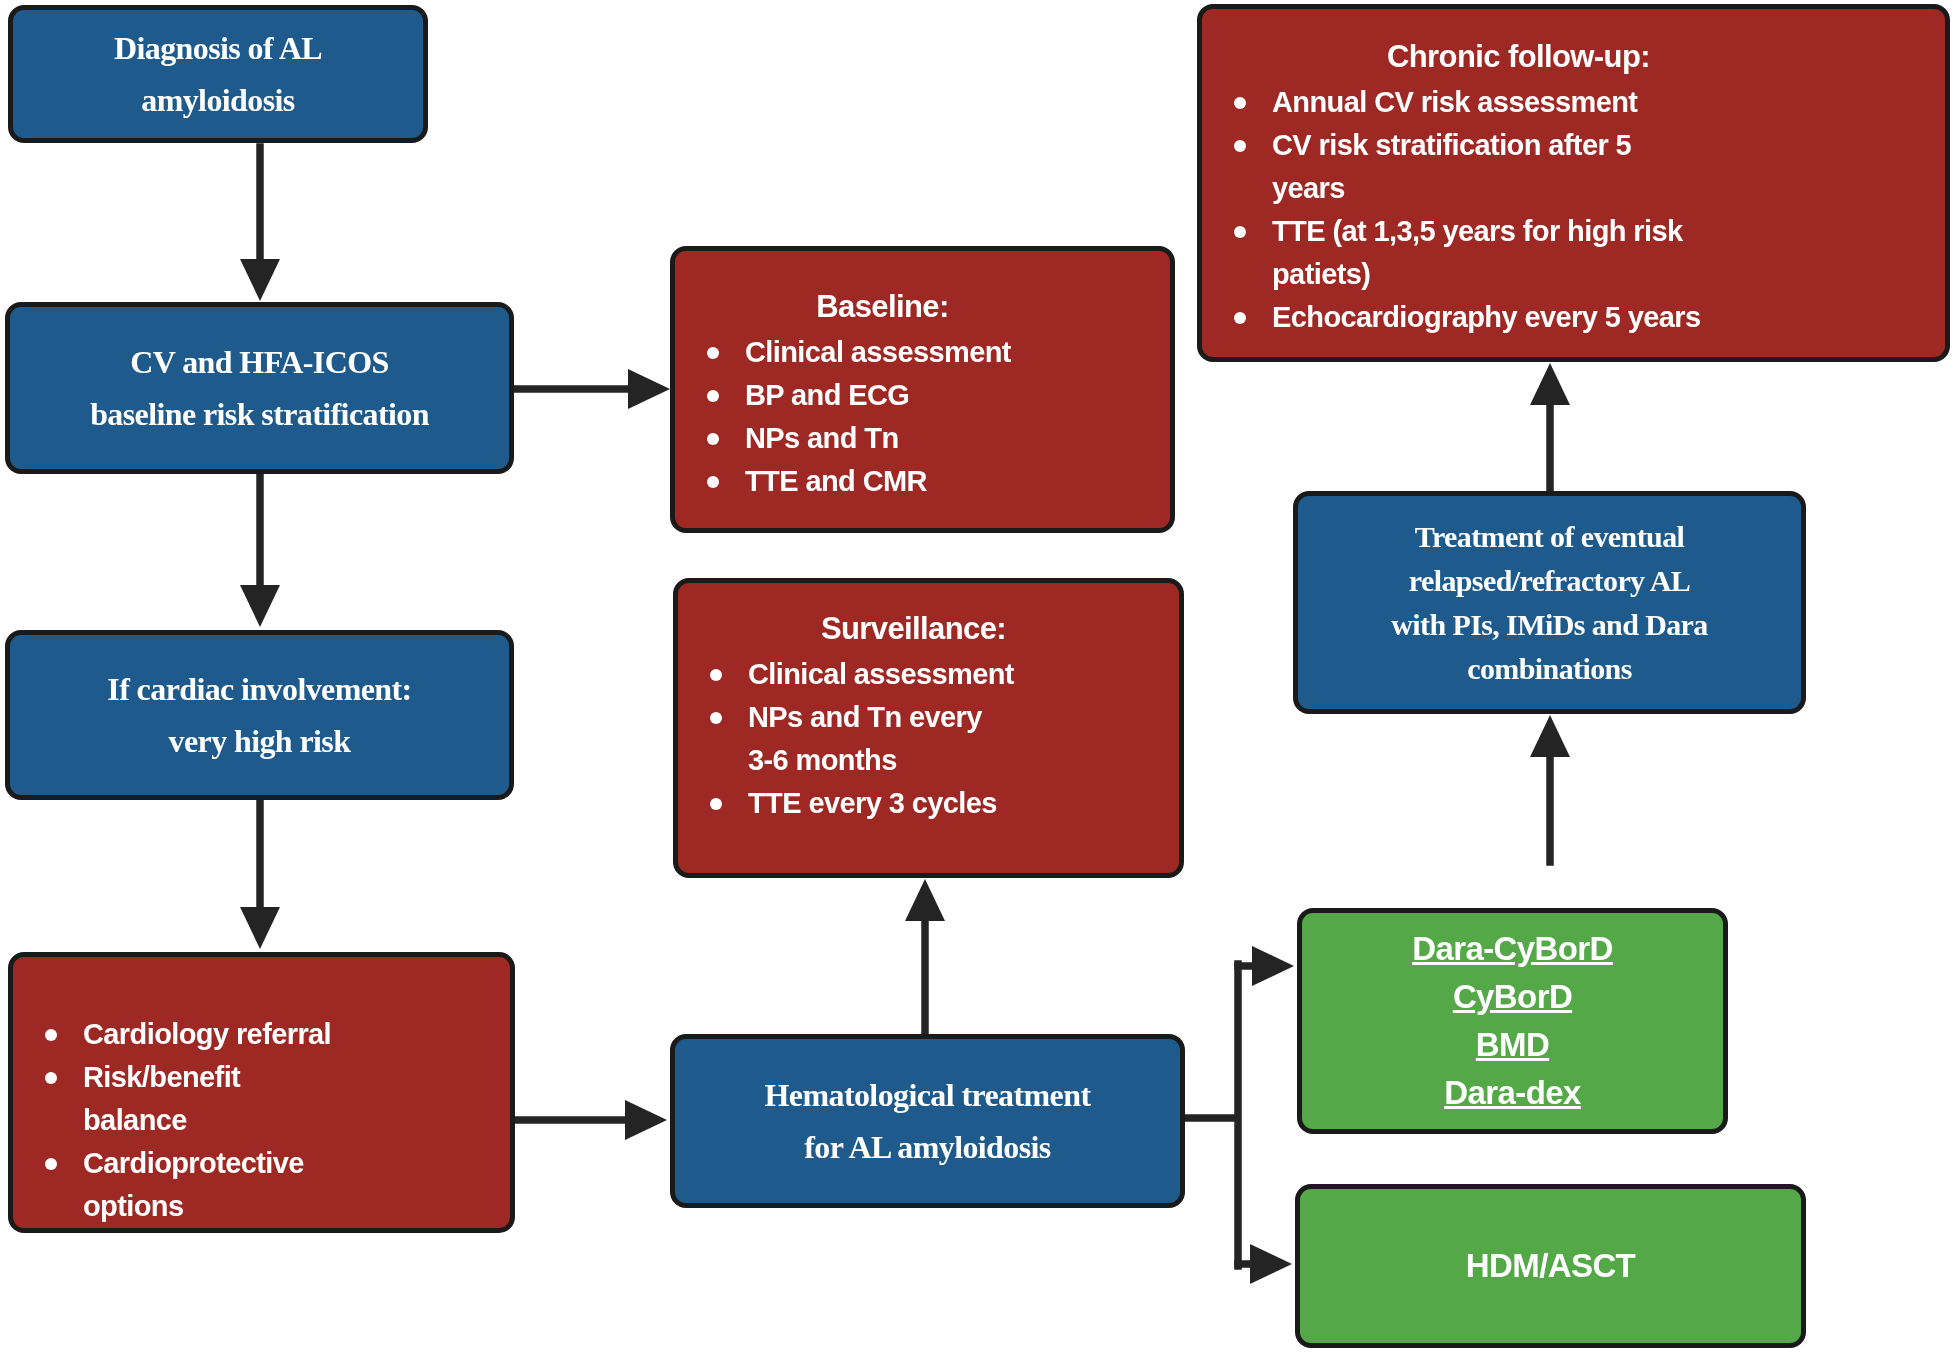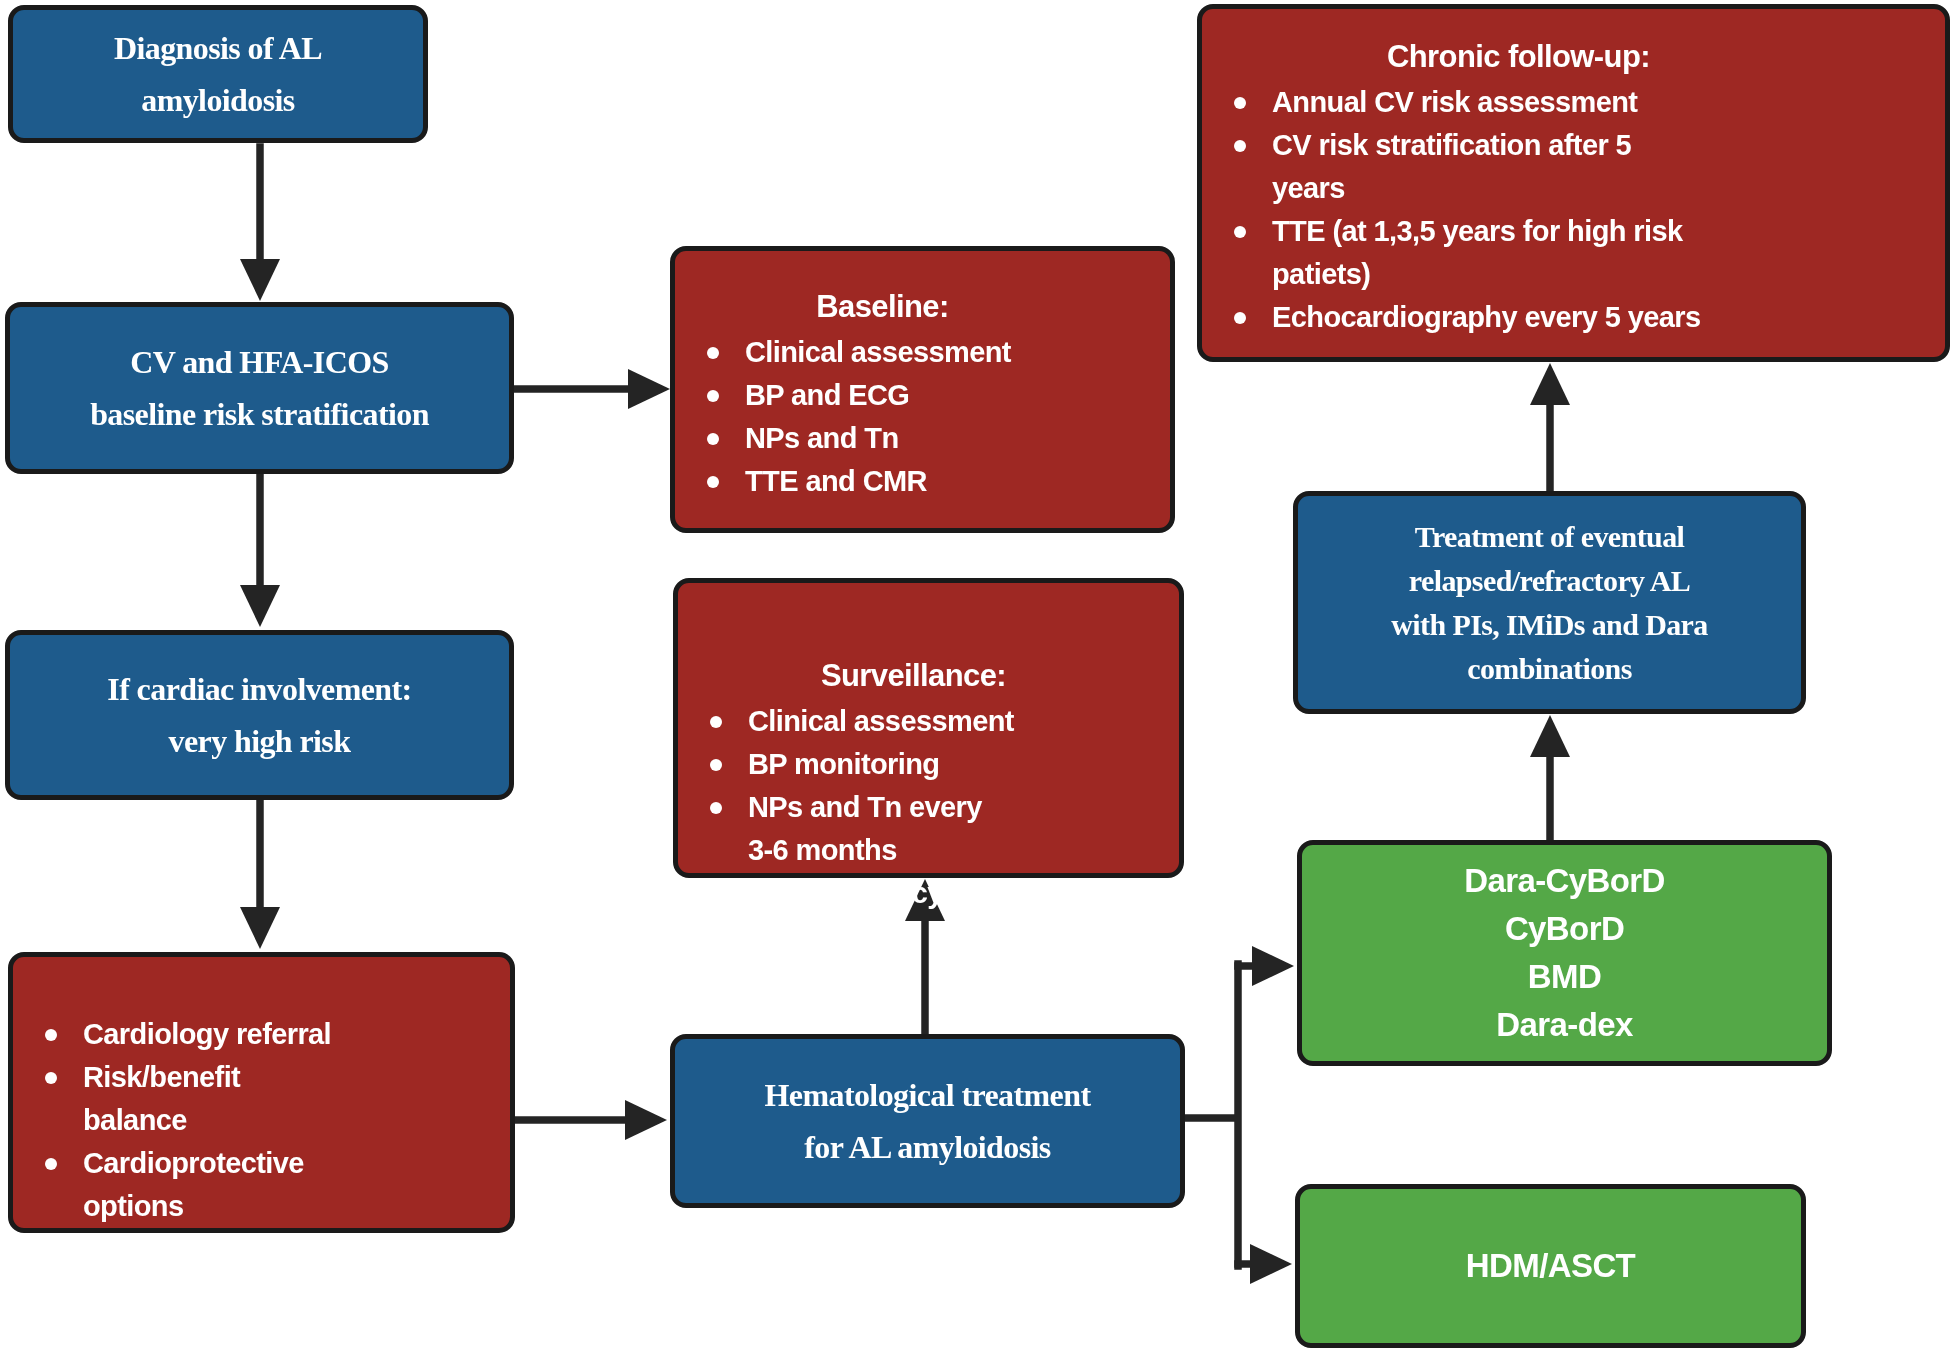--- a/index.html
+++ b/index.html
@@ -20,21 +20,21 @@
   .box.blue{background:var(--blue);font-family:Liberation Serif, serif;}
   .box.red{background:var(--red);}
   .box.green{background:var(--green);}
   .center-box{display:flex;align-items:center;justify-content:center;text-align:center;}
   .box-text{white-space:pre-line;}
   .t-lg{font-size:32px;line-height:52px;}
   .t-md{font-size:30px;line-height:44px;}
   .t-green{font-size:33px;line-height:48px;}
   .box-title{font-size:31px;line-height:44px;text-align:center;white-space:pre-line;}
   .shift-40{transform:translateX(-40px);}
-  .shift-15{transform:translateX(-15px);margin-top:47px;}
+  .shift-15{transform:translateX(-15px);}
   .shift-55{transform:translateX(-55px);}
   ul.bullets{
     list-style:none; margin:2px 0 0 0; padding:0 14px 0 24px;
   }
   ul.bullets li{
     position:relative; padding-left:46px; font-size:29px; line-height:43px;
     white-space:pre-line; text-align:left;
   }
   ul.bullets li::before{
     content:""; position:absolute; left:8px; top:16px;
@@ -44,21 +44,21 @@
   #box-diagnosis   {left:8px;   top:5px;    width:420px; height:138px;}
   #box-risk-strat  {left:5px;   top:302px;  width:509px; height:172px;}
   #box-cardiac     {left:5px;   top:630px;  width:509px; height:170px;}
   #box-cardio-act  {left:8px;   top:952px;  width:507px; height:281px;
                     display:flex;flex-direction:column;justify-content:flex-end;}
   #box-baseline    {left:670px; top:246px;  width:505px; height:287px; padding-top:34px;}
   #box-surveillance{left:673px; top:578px;  width:511px; height:300px; padding-top:24px;}
   #box-hema        {left:670px; top:1034px; width:515px; height:174px;}
   #box-chronic     {left:1197px;top:4px;    width:753px; height:358px; padding-top:26px;}
   #box-treatment   {left:1293px;top:491px;  width:513px; height:223px;}
-  #box-regimens    {left:1297px;top:840px;  width:535px; height:226px;}
+  #box-regimens    {left:1297px;top:908px;  width:431px; height:226px;text-decoration:underline;}
   #box-transplant  {left:1295px;top:1184px; width:511px; height:164px;}
 </style>
 </head>
 <body>
 
 <div id="canvas">
 
   <svg id="arrow-layer" viewBox="0 0 1955 1357" xmlns="http://www.w3.org/2000/svg">
     <defs>
       <marker id="ah" viewBox="0 0 42 40" markerWidth="42" markerHeight="40" refX="1" refY="20" orient="auto" markerUnits="userSpaceOnUse">
@@ -112,21 +112,20 @@
       <li>BP and ECG</li>
       <li>NPs and Tn</li>
       <li>TTE and CMR</li>
     </ul>
   </div>
 
   <div class="box red" id="box-surveillance">
     <div class="box-title shift-15">Surveillance:</div>
     <ul class="bullets">
       <li>Clinical assessment</li>
-      <li>BP monitoring</li>
       <li>NPs and Tn every
 3-6 months</li>
       <li>TTE every 3 cycles</li>
     </ul>
   </div>
 
   <div class="box blue center-box" id="box-hema">
     <div class="box-text t-lg">Hematological treatment
 for AL amyloidosis</div>
   </div>

